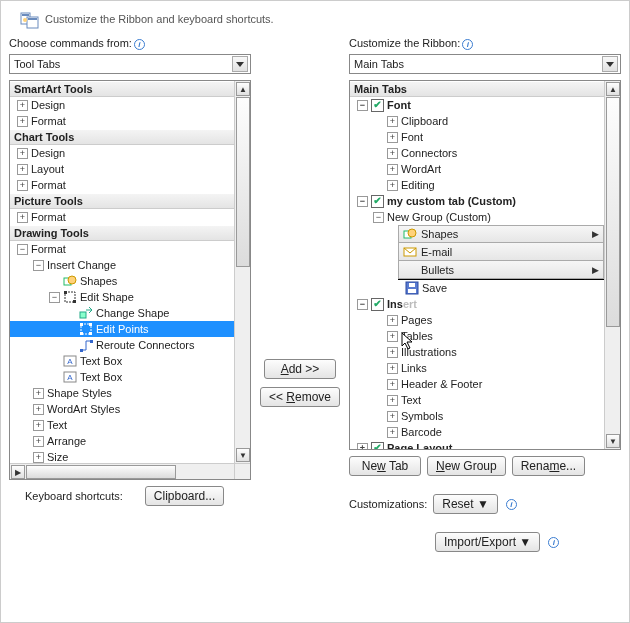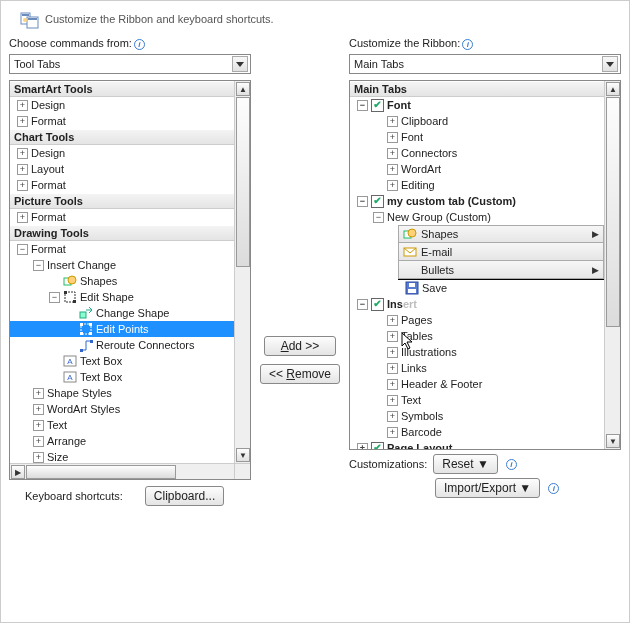--- a/index.html
+++ b/index.html
@@ -179,21 +179,21 @@
     display:flex; align-items:center; gap:4px;
     background: linear-gradient(#f6f6f6,#e6e6e6);
     border:1px solid #aaa;
     height:18px; padding:0 4px;
   }
   .flyrow .arrR { margin-left:auto; font-size:9px; color:#333; }
   .bottom-right {
     margin-top: 6px;
     display:flex; gap:6px;
   }
-  .bottom-right2 { margin-top:4px; display:flex; align-items:center; gap:6px; }
+  .bottom-right2 { margin-top:18px; display:flex; align-items:center; gap:6px; }
   .keyrow {
     display:flex; align-items:center; gap:22px;
     margin: 6px 0 0 16px;
   }
   .cursor {
     position:absolute;
     width:0;height:0;
   }
   .cursor svg { position:absolute; top:0; left:0; }
 </style>
@@ -553,20 +553,25 @@
           </div>
 
       </div>
       <div class="vscroll">
         <div class="btn up">▲</div>
         <div class="thumb" style="top:16px;height:230px"></div>
         <div class="btn down">▼</div>
       </div>
     </div>
 
+    <div class="bottom-right">
+      <button class="btn-std">Ne<u>w</u> Tab</button>
+      <button class="btn-std"><u>N</u>ew Group</button>
+      <button class="btn-std">Rena<u>m</u>e...</button>
+    </div>
     <div class="bottom-right2">
       <span>Customizations:</span>
       <button class="btn-std" style="min-width:56px"><span>Reset</span> ▼</button>
       <span class="info-icon">i</span>
     </div>
     <div class="bottom-right2" style="justify-content:flex-start;padding-left:86px">
       <button class="btn-std" style="min-width:96px"><span>Import/Export</span> ▼</button>
       <span class="info-icon">i</span>
     </div>
   </div>

